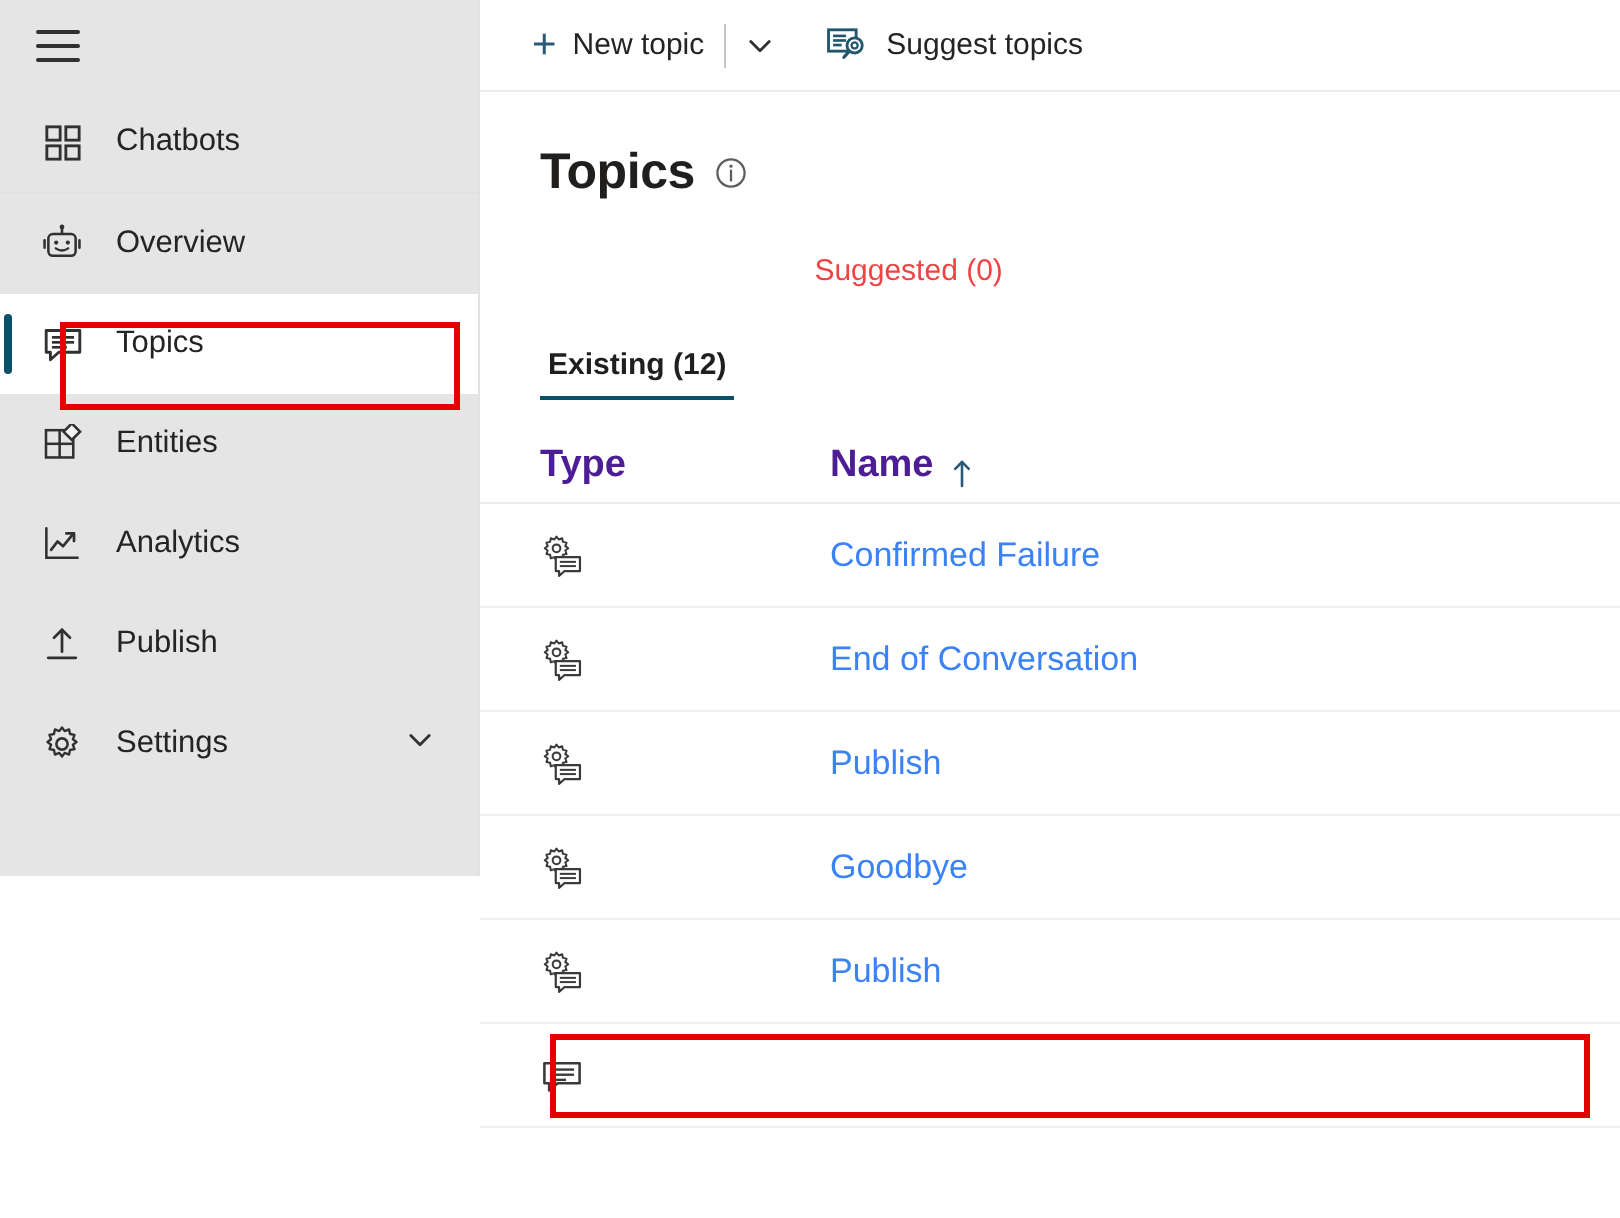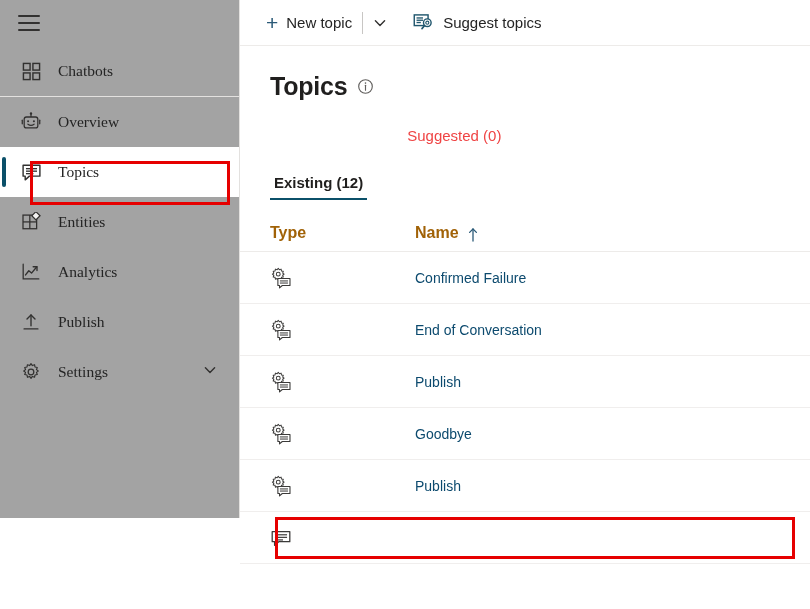--- a/index.html
+++ b/index.html
@@ -6,26 +6,25 @@
   html, body {
     width: 810px; height: 609px;
     font-family: "Liberation Sans", sans-serif;
     background: #ffffff;
     overflow: hidden;
   }
   #app { position: relative; width: 810px; height: 609px; display: flex; }
 
   
   .sidebar {
-    width: 240px; height: 518px;
-    background: #a3a3a3;
+    width: 240px; height: 438px;
+    background: #e5e5e5;
     border-right: 1px solid #e3e1df;
     position: relative;
     flex: 0 0 240px;
-    font-family: Liberation Serif, serif;
   }
   .hamburger-row {
     height: 46px; display: flex; align-items: center; padding-left: 18px;
   }
   .hamburger { width: 22px; height: 16px; display: flex; flex-direction: column;
     justify-content: space-between; cursor: pointer; }
   .hamburger span { display: block; height: 1.6px; background: #323130; border-radius: 1px; }
 
   .nav-item {
     height: 50px; display: flex; align-items: center;
@@ -82,32 +81,32 @@
   .tab.active::after {
     content: ""; position: absolute; left: 0; right: 0; bottom: 0;
     height: 2.5px; background: #0b5069;
   }
 
   .table { margin-top: 14px; width: 100%; }
   .th-row {
     display: flex; align-items: center; height: 38px;
     padding-left: 30px; border-bottom: 1px solid #edebe9;
   }
-  .th { font-size: 16px; font-weight: 600; color: #a16207; display: flex; align-items: center; }
+  .th { font-size: 19px; font-weight: 600; color: #4c1d95; display: flex; align-items: center; }
   .col-type { width: 145px; flex: 0 0 145px; }
   .col-name { flex: 1; align-items: flex-end; }
   .sort-arrow { margin-left: 8px; display: flex; align-items: center; }
 
   .tr {
     display: flex; align-items: center; height: 52px;
     padding-left: 30px; border-bottom: 1px solid #f0eeed; cursor: pointer;
     position: relative;
   }
   .tr .cell-type { width: 145px; flex: 0 0 145px; display: flex; align-items: center; }
-  .tr .cell-name { flex: 1; font-size: 14px; color: #0c4a6e; }
+  .tr .cell-name { flex: 1; font-size: 17px; color: #3b82f6; }
 
   
   .annot {
     position: absolute; border: 3px solid #e60000; pointer-events: none; z-index: 40;
   }
   #annot-sidebar { left: 30px; top: 161px; width: 200px; height: 44px; }
   #annot-row     { left: 275px; top: 517px; width: 520px; height: 42px; }
 </style>
 </head>
 <body>

